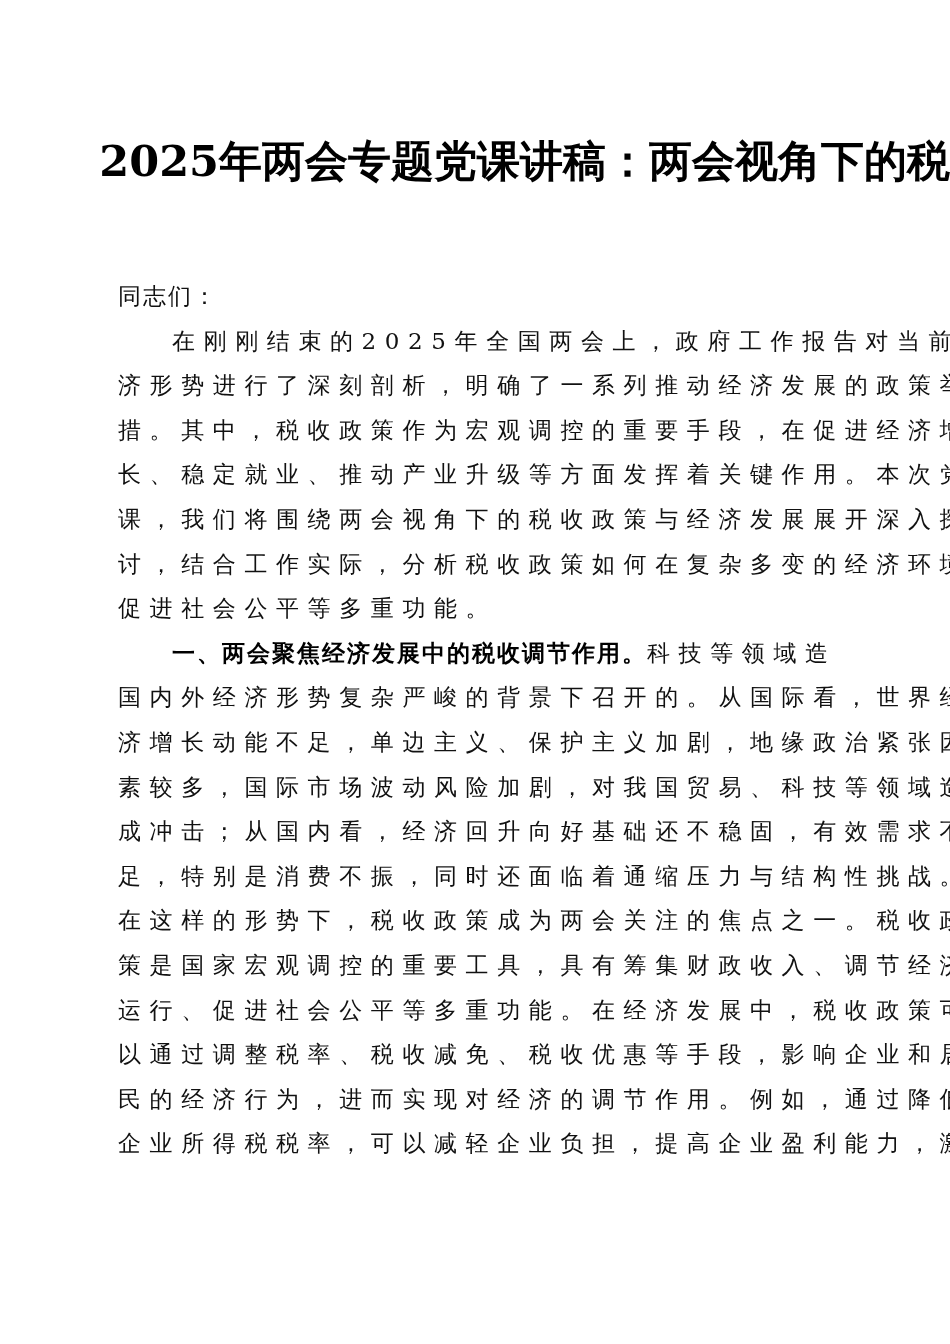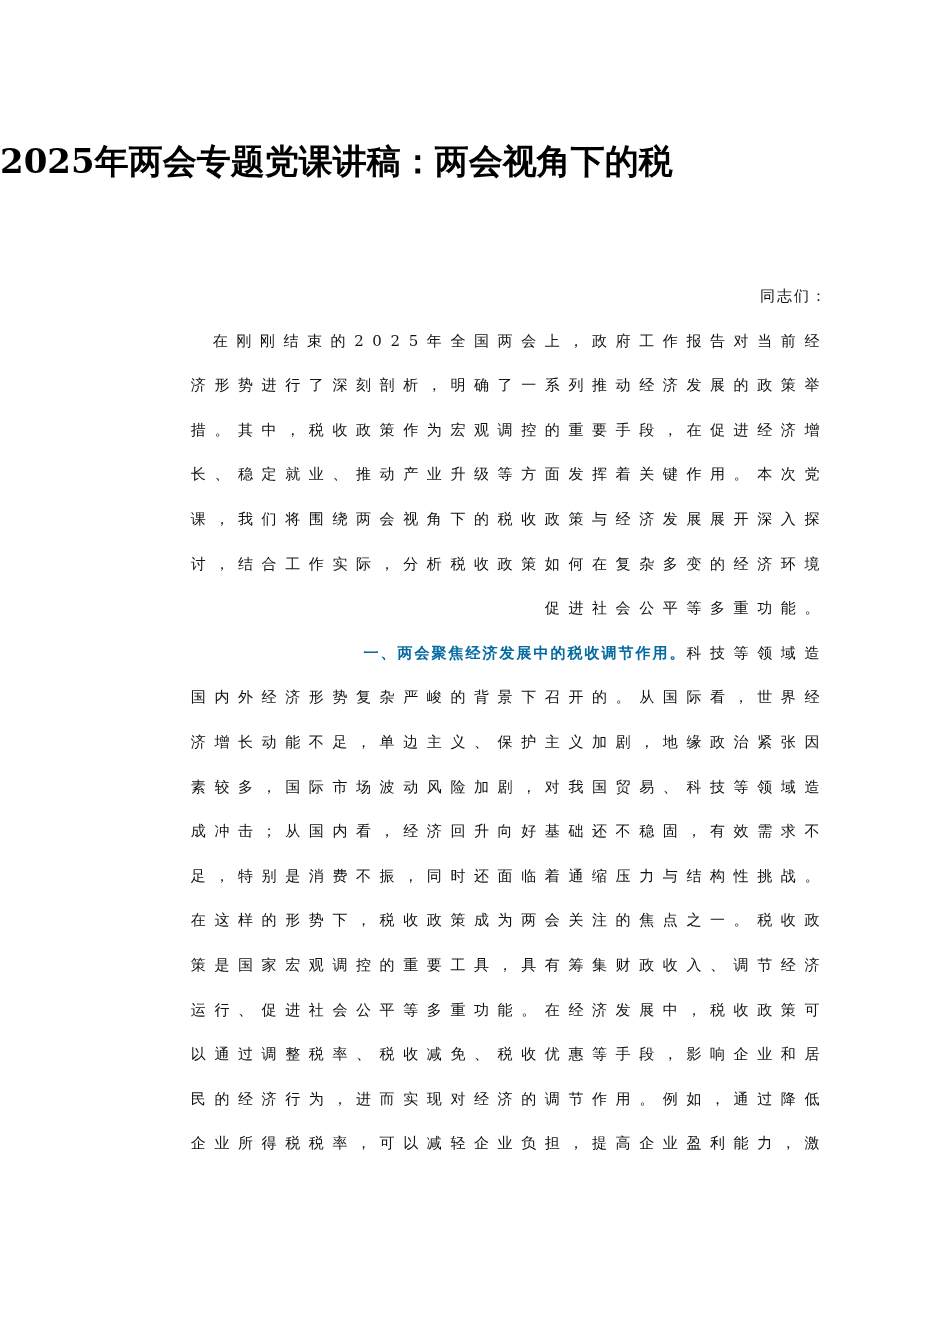--- a/index.html
+++ b/index.html
@@ -1,33 +1,33 @@
 <!DOCTYPE html>
 <html><head>
 <meta charset="utf-8">
 <style>
   html, body { margin: 0; padding: 0; background: #ffffff; }
   body { width: 950px; height: 1344px; position: relative; overflow: hidden; }
   .page { position: absolute; left: 0; top: 0; width: 950px; height: 1344px; background: #fff; }
   .title {
     position: absolute; left: 0; width: 950px; top: 138px;
-    text-align: left; font-family: "DejaVu Serif", "Liberation Serif", serif;
-    font-weight: bold; font-size: 34px; line-height: 46px; color: #000;
+    text-align: right; font-family: "DejaVu Serif", "Liberation Serif", serif;
+    font-weight: bold; font-size: 43px; line-height: 46px; color: #000;
     padding-left: 0; box-sizing: border-box;
   }
   .title .tline { display: block; white-space: nowrap; }
   .body-text {
     position: absolute; left: 118px; top: 274px; width: 710px;
     font-family: "DejaVu Serif", "Liberation Serif", serif;
-    font-size: 15px; line-height: 44.6px; color: #111; text-align: right;
+    font-size: 23px; line-height: 44.6px; color: #111;
   }
   .line { display: block; white-space: nowrap; letter-spacing: 8.6px; height: 44.6px; }
   .line.indent { padding-left: 54px; }
   .heading-bold {
-    font-family: "DejaVu Sans", "Liberation Sans", sans-serif; font-weight: bold; color: #0369a1;
+    font-family: "DejaVu Sans", "Liberation Sans", sans-serif; font-weight: bold; color: #000000;
     letter-spacing: 2px;
   }
   .greeting-line { letter-spacing: 2px; }
 </style>
 </head>
 <body>
 
 <div class="page">
 
   <div class="title">

